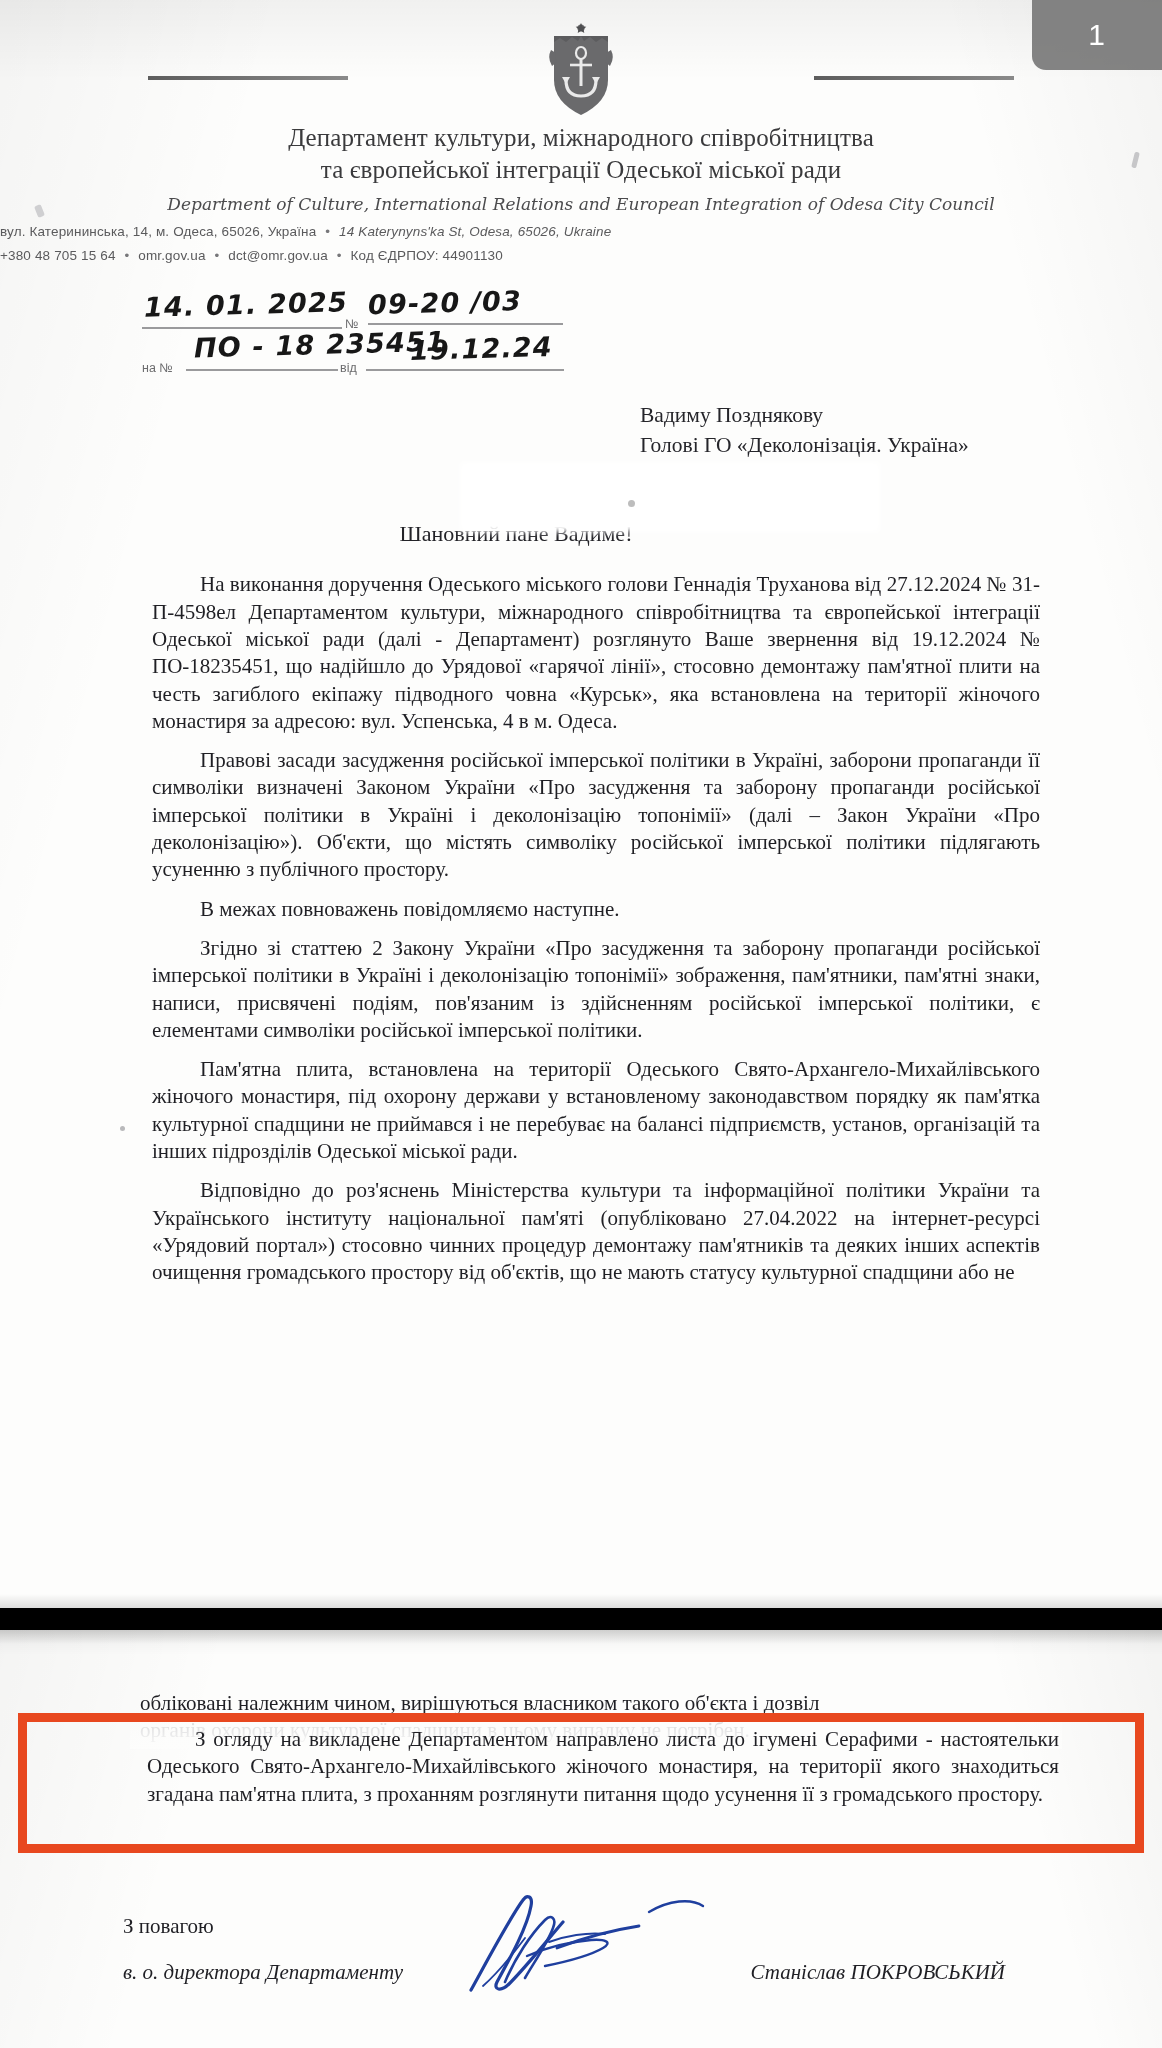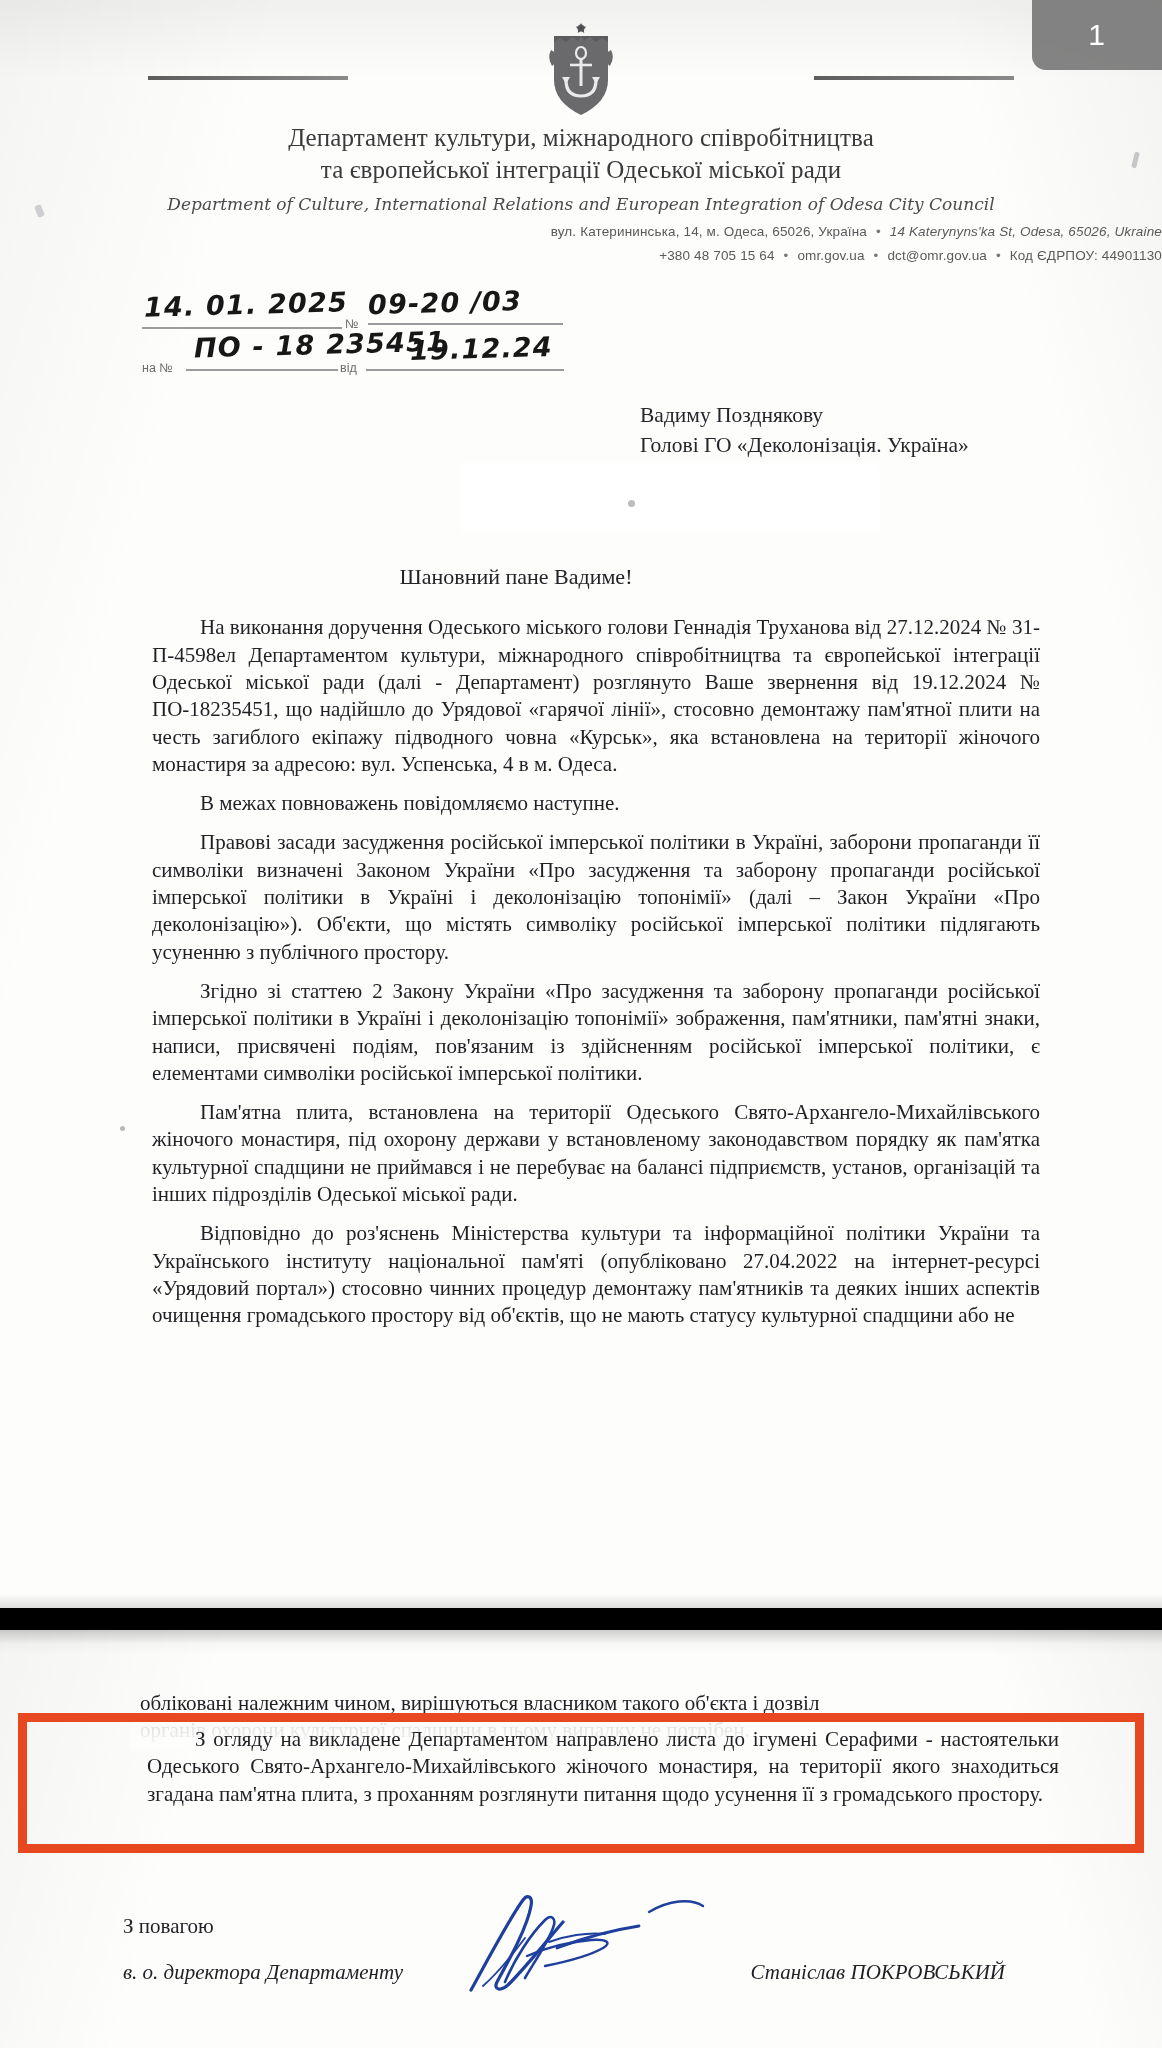--- a/index.html
+++ b/index.html
@@ -108,21 +108,21 @@
     text-align: center;
     font-size: 17px;
     line-height: 1.3;
     color: #4b4b4d;
     font-style: italic;
     margin-top: 8px;
     padding: 0 64px;
     font-family: "DejaVu Serif", serif;
   }
   .contact-line {
-    text-align: right;
+    text-align: left;
     font-size: 13.5px;
     color: #5a5a5c;
     font-family: "Liberation Sans", sans-serif;
     margin-top: 9px;
     letter-spacing: 0.15px;
   }
   .contact-line .en { font-style: italic; }
   .contact-line .sep { padding: 0 5px; color: #77777a; }
 
   
@@ -199,21 +199,21 @@
     background: #bdbdbd;
     border-radius: 50%;
     z-index: 9;
   }
 
   
   .salutation {
     text-align: center;
     font-size: 22px;
     color: #232328;
-    margin-top: 104px;
+    margin-top: 61px;
     padding-right: 130px;
   }
   .body {
     margin: 24px 110px 0 140px;
     font-size: 21px;
     line-height: 1.30;
     color: #1f1f24;
     text-align: justify;
     text-justify: inter-word;
   }
@@ -399,22 +399,22 @@
       <div>Голові ГО «Деколонізація. Україна»</div>
     </div>
 
     <div class="smudge"></div>
     <div class="smudge-dot"></div>
 
     <div class="salutation">Шановний пане Вадиме!</div>
 
     <div class="body">
       <p>На виконання доручення Одеського міського голови Геннадія Труханова від 27.12.2024 № 31-П-4598ел Департаментом культури, міжнародного співробітництва та європейської інтеграції Одеської міської ради (далі - Департамент) розглянуто Ваше звернення від 19.12.2024 № ПО-18235451, що надійшло до Урядової «гарячої лінії», стосовно демонтажу пам'ятної плити на честь загиблого екіпажу підводного човна «Курськ», яка встановлена на території жіночого монастиря за адресою: вул. Успенська, 4 в м. Одеса.</p>
+      <p>Правові засади засудження російської імперської політики в Україні, заборони пропаганди її символіки визначені Законом України «Про засудження та заборону пропаганди російської імперської політики в Україні і деколонізацію топонімії» (далі – Закон України «Про деколонізацію»). Об'єкти, що містять символіку російської імперської політики підлягають усуненню з публічного простору.</p>
       <p>В межах повноважень повідомляємо наступне.</p>
-      <p>Правові засади засудження російської імперської політики в Україні, заборони пропаганди її символіки визначені Законом України «Про засудження та заборону пропаганди російської імперської політики в Україні і деколонізацію топонімії» (далі – Закон України «Про деколонізацію»). Об'єкти, що містять символіку російської імперської політики підлягають усуненню з публічного простору.</p>
       <p>Згідно зі статтею 2 Закону України «Про засудження та заборону пропаганди російської імперської політики в Україні і деколонізацію топонімії» зображення, пам'ятники, пам'ятні знаки, написи, присвячені подіям, пов'язаним із здійсненням російської імперської політики, є елементами символіки російської імперської політики.</p>
       <p>Пам'ятна плита, встановлена на території Одеського Свято-Архангело-Михайлівського жіночого монастиря, під охорону держави у встановленому законодавством порядку як пам'ятка культурної спадщини не приймався і не перебуває на балансі підприємств, установ, організацій та інших підрозділів Одеської міської ради.</p>
       <p>Відповідно до роз'яснень Міністерства культури та інформаційної політики України та Українського інституту національної пам'яті (опубліковано 27.04.2022 на інтернет-ресурсі «Урядовий портал») стосовно чинних процедур демонтажу пам'ятників та деяких інших аспектів очищення громадського простору від об'єктів, що не мають статусу культурної спадщини або не</p>
     </div>
   </div>
 
   <div class="gap"></div>
 
   <div class="sheet sheet-two">
     <div class="body-two">

